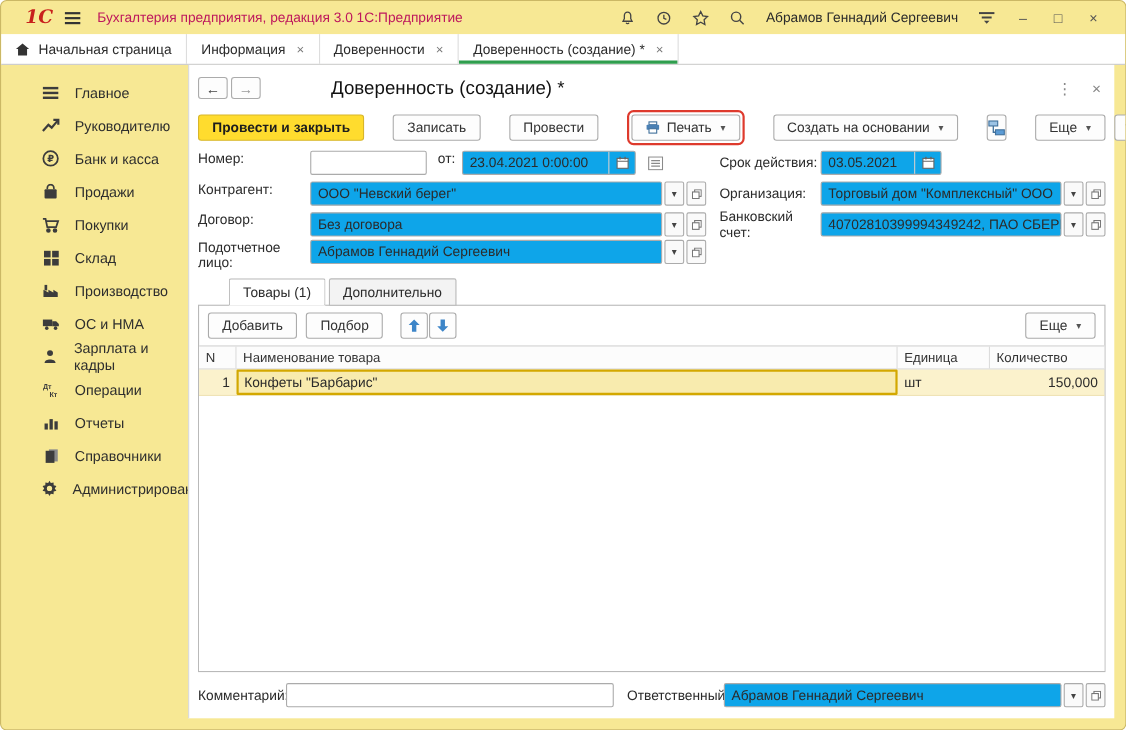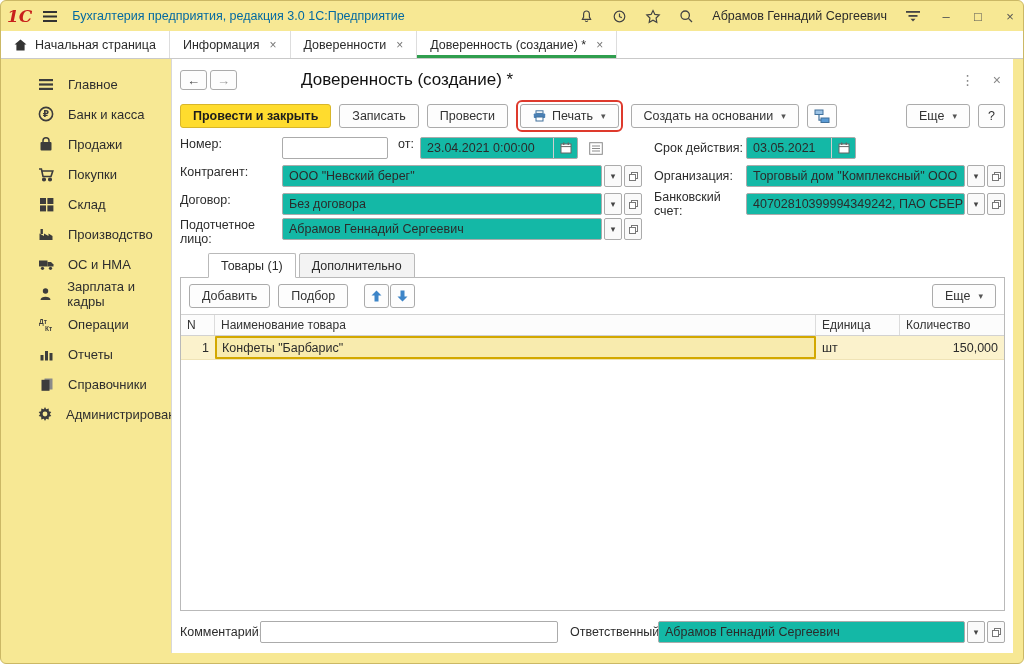--- a/index.html
+++ b/index.html
@@ -1,23 +1,23 @@
 <!DOCTYPE html>
 <html><head>
 <meta charset="utf-8">
 <style>
   * { margin:0; padding:0; box-sizing:border-box; }
   html,body { width:1024px; height:664px; background:#fff; }
   body { font-family:"Liberation Sans","DejaVu Sans",sans-serif; color:#2b2b2b; }
   .window{width:1024px;height:664px;border:1px solid #cbb865;border-radius:6px;overflow:hidden;
           display:flex;flex-direction:column;background:#f7e894;}
   
-  .titlebar{height:30px;display:flex;align-items:center;padding:0 6px;gap:10px;flex:0 0 auto;}
+  .titlebar{height:30px;display:flex;align-items:center;padding:0 22px;gap:10px;flex:0 0 auto;}
   .logo{color:#c8201c;font-family:"DejaVu Serif",serif;font-style:italic;font-weight:700;font-size:17px;line-height:1;}
-  .tb-title{font-size:12.5px;color:#0369a1;margin-left:4px;}
+  .tb-title{font-size:12.5px;color:#be185d;margin-left:4px;}
   .tb-right{margin-left:auto;display:flex;align-items:center;gap:18px;}
   .tb-ic{display:flex;align-items:center;justify-content:center;}
   .tb-user{font-size:12.5px;}
   .win-ctl{font-size:13px;color:#555;width:14px;text-align:center;line-height:1;}
   
   .tabbar{height:28px;background:#fff;display:flex;align-items:stretch;border-bottom:1px solid #c9c9c9;flex:0 0 auto;}
   .tab{display:flex;align-items:center;gap:8px;padding:0 13px;font-size:12.5px;border-right:1px solid #ddd;}
   .tab.active{box-shadow:inset 0 -3px 0 #2f9e4e;}
   .tab .x{color:#777;font-size:12px;margin-left:2px;}
   
@@ -28,37 +28,37 @@
   .content{flex:1;background:#fff;border-left:1px solid #d8d8d8;display:flex;flex-direction:column;min-width:0;}
   .form{flex:1;display:flex;flex-direction:column;padding:4px 8px 8px;min-height:0;}
   
   .form-head{display:flex;align-items:center;height:34px;flex:0 0 auto;}
   .navbtn{width:27px;height:20px;border:1px solid #ababab;border-radius:3px;background:#fdfdfd;
           display:flex;align-items:center;justify-content:center;font-size:13px;color:#444;}
   .navbtn.fwd{color:#9a9a9a;margin-left:3px;}
   .form-title{font-size:17px;color:#111;margin-left:64px;}
   .head-right{margin-left:auto;display:flex;gap:18px;color:#888;font-size:14px;align-items:center;padding-right:4px;}
   
-  .cmdbar{display:flex;align-items:center;gap:8px;height:38px;flex:0 0 auto;}
+  .cmdbar{display:flex;align-items:center;gap:26px;height:38px;flex:0 0 auto;}
   .btn{height:24px;display:inline-flex;align-items:center;gap:6px;padding:0 12px;border:1px solid #ababab;
        border-radius:3px;background:#fdfdfd;font-size:12.5px;color:#333;white-space:nowrap;}
   .btn .dd{font-size:9px;color:#555;margin-left:2px;}
   .btn-primary{background:#ffdc2e;border-color:#d8b62a;font-weight:700;color:#1d1d1d;}
   .print-wrap{border:2px solid #de3a2d;border-radius:6px;padding:2px;display:inline-flex;}
   .icon-btn{width:30px;padding:0;justify-content:center;}
   .cmd-right{margin-left:auto;display:flex;gap:8px;}
   .btn.help{width:27px;padding:0;justify-content:center;}
   
   .fields{margin-top:2px;font-size:12.5px;flex:0 0 auto;}
   .frow{display:flex;align-items:center;height:22px;margin-bottom:6px;}
   .lh{display:flex;align-items:flex-start;width:462px;flex:0 0 auto;}
   .rh{display:flex;align-items:center;flex:1;margin-left:12px;min-width:0;}
   .lab-l{width:102px;flex:0 0 auto;}
   .lab-r{width:92px;flex:0 0 auto;}
-  .fld{height:22px;border:1px solid #ababab;border-radius:2px;background:#14b8a6;display:flex;align-items:center;min-width:0;}
+  .fld{height:22px;border:1px solid #ababab;border-radius:2px;background:#0ea5e9;display:flex;align-items:center;min-width:0;}
   .fld-val{padding:0 6px;flex:1;white-space:nowrap;overflow:hidden;}
   .fld-cal{width:24px;align-self:stretch;border-left:1px solid #cfcfcf;display:flex;align-items:center;justify-content:center;flex:0 0 auto;}
   .combo{flex:1;display:flex;align-items:center;min-width:0;}
   .combo .fld{flex:1;}
   .sq{width:18px;height:22px;border:1px solid #ababab;border-radius:2px;background:#fafafa;display:flex;
       align-items:center;justify-content:center;margin-left:2px;font-size:9px;color:#444;flex:0 0 auto;}
   .flatic{width:20px;height:22px;display:flex;align-items:center;justify-content:center;margin-left:8px;flex:0 0 auto;}
   input.txt{height:22px;border:1px solid #ababab;border-radius:2px;padding:0 6px;font:inherit;font-size:12.5px;}
   .lab-ot{margin-left:10px;width:22px;flex:0 0 auto;}
   
@@ -175,20 +175,29 @@
             <svg width="16" height="13" viewBox="0 0 16 13">
               <rect x="1" y="1" width="14" height="2.2" fill="#3c3c3c"></rect>
               <rect x="1" y="5.4" width="14" height="2.2" fill="#3c3c3c"></rect>
               <rect x="1" y="9.8" width="14" height="2.2" fill="#3c3c3c"></rect>
             </svg>
           </span>
         <span>Главное</span>
       </div>
       <div class="side-item">
         <span class="side-ic">
+            <svg width="17" height="14" viewBox="0 0 17 14" fill="none" stroke="#3c3c3c" stroke-width="2">
+              <path d="M1 12L6 6.5L9 9L15 2"></path>
+              <path d="M10.5 2H15V6.5"></path>
+            </svg>
+          </span>
+        <span>Руководителю</span>
+      </div>
+      <div class="side-item">
+        <span class="side-ic">
             <svg width="16" height="16" viewBox="0 0 16 16">
               <circle cx="8" cy="8" r="6.6" fill="none" stroke="#3c3c3c" stroke-width="1.6"></circle>
               <text x="8" y="11.2" font-size="9" font-weight="bold" text-anchor="middle" fill="#3c3c3c">₽</text>
             </svg>
           </span>
         <span>Банк и касса</span>
       </div>
       <div class="side-item">
         <span class="side-ic">
             <svg width="16" height="15" viewBox="0 0 16 15">

